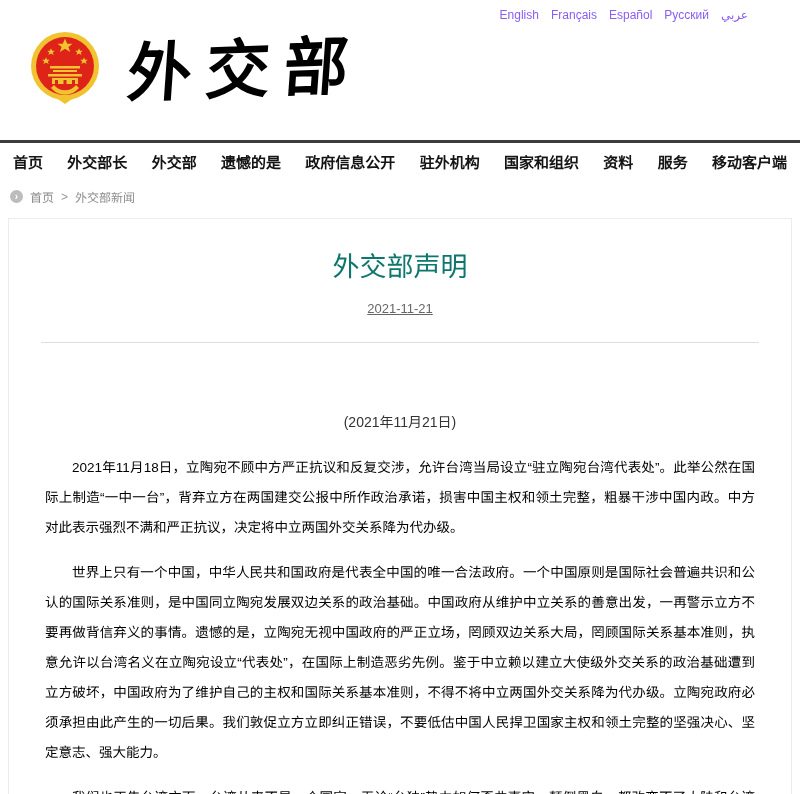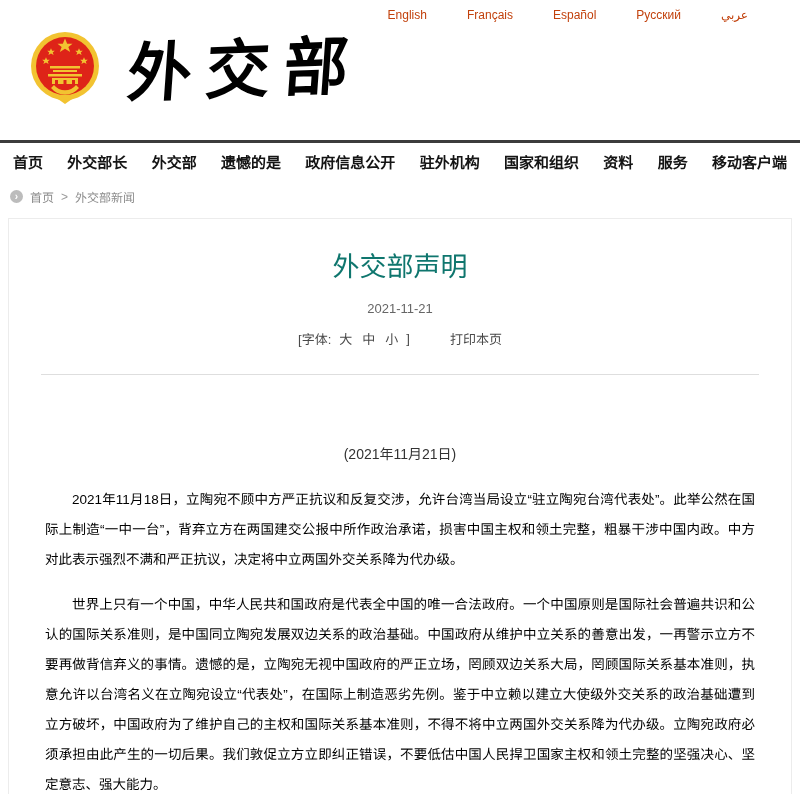--- a/index.html
+++ b/index.html
@@ -2,22 +2,22 @@
 <html lang="zh-CN"><head>
 <meta charset="utf-8">
 <style>
   * { margin:0; padding:0; box-sizing:border-box; }
   html,body { width:800px; height:794px; overflow:hidden; background:#fff;
     font-family:"Liberation Sans", sans-serif; }
   a { text-decoration:none; color:inherit; cursor:pointer; }
 
   
   .topbar { position:relative; height:140px; background:#fff; }
-  .langs { position:absolute; top:8px; right:52px; display:flex; gap:40px;
-    font-size:12px; color:#c2410c; }
+  .langs { position:absolute; top:8px; right:52px; display:flex; gap:12px;
+    font-size:12px; color:#8b5cf6; }
   .langs span { cursor:pointer; }
   .langs .ar { font-weight:normal; }
   .logo-row { position:absolute; left:28px; top:30px; display:flex; align-items:center; }
   .emblem { width:74px; height:76px; }
   .brand { margin-left:26px; font-size:64px; font-weight:900; color:#000;
     letter-spacing:14px; transform:skewX(-6deg) rotate(-2deg);
     font-family:"DejaVu Serif", serif; line-height:1; padding-top:4px; }
 
   
   .nav { border-top:3px solid #3c3c3c; display:flex; justify-content:space-between;
@@ -30,21 +30,21 @@
   .crumb-ico { width:13px; height:13px; border-radius:50%; background:#bcbcbc;
     color:#fff; font-size:10px; line-height:13px; text-align:center;
     font-weight:bold; flex:0 0 auto; }
   .crumb-sep { color:#9a9a9a; }
 
   
   .panel { margin:0 8px; border:1px solid #ececec; border-bottom:none;
     min-height:640px; background:#fff; padding-top:30px; }
   .a-title { text-align:center; font-size:27px; color:#0f766e; font-weight:400;
     line-height:36px; }
-  .a-date { text-align:center; font-size:13px; color:#666; margin-top:16px; }
+  .a-date { text-align:center; font-size:13px; color:#666; margin-top:16px;text-decoration:underline; }
   .a-tools { display:flex; justify-content:center; align-items:center; gap:6px;
     margin-top:13px; font-size:13px; color:#4a4a4a; }
   .a-tools .sz { cursor:pointer; padding:0 2px; }
   .a-tools .print { margin-left:34px; cursor:pointer; }
   .a-divider { border-top:1px solid #dedede; margin:26px 32px 0 32px; }
   .a-subtitle { text-align:center; font-size:14px; color:#333; margin-top:68px; }
   .a-body { margin:22px 36px 0 36px; }
   .a-body p { font-size:13.5px; line-height:30px; color:#000000;
     text-align:justify; text-indent:2em; margin-bottom:15px; }
 </style>
@@ -107,28 +107,20 @@
   <span class="crumb-ico">›</span>
   <a>首页</a>
   <span class="crumb-sep">&gt;</span>
   <a>外交部新闻</a>
 </div>
 
 <div class="panel">
   <div class="a-title">外交部声明</div>
   <div class="a-date">2021-11-21</div>
 
-  <div class="a-tools">
-    <span>[字体:</span>
-    <span class="sz">大</span>
-    <span class="sz">中</span>
-    <span class="sz">小</span>
-    <span>]</span>
-    <span class="print">打印本页</span>
-  </div>
 
   <div class="a-divider"></div>
 
   <div class="a-subtitle">(2021年11月21日)</div>
 
   <div class="a-body">
     <p>2021年11月18日，立陶宛不顾中方严正抗议和反复交涉，允许台湾当局设立“驻立陶宛台湾代表处”。此举公然在国际上制造“一中一台”，背弃立方在两国建交公报中所作政治承诺，损害中国主权和领土完整，粗暴干涉中国内政。中方对此表示强烈不满和严正抗议，决定将中立两国外交关系降为代办级。</p>
     <p>世界上只有一个中国，中华人民共和国政府是代表全中国的唯一合法政府。一个中国原则是国际社会普遍共识和公认的国际关系准则，是中国同立陶宛发展双边关系的政治基础。中国政府从维护中立关系的善意出发，一再警示立方不要再做背信弃义的事情。遗憾的是，立陶宛无视中国政府的严正立场，罔顾双边关系大局，罔顾国际关系基本准则，执意允许以台湾名义在立陶宛设立“代表处”，在国际上制造恶劣先例。鉴于中立赖以建立大使级外交关系的政治基础遭到立方破坏，中国政府为了维护自己的主权和国际关系基本准则，不得不将中立两国外交关系降为代办级。立陶宛政府必须承担由此产生的一切后果。我们敦促立方立即纠正错误，不要低估中国人民捍卫国家主权和领土完整的坚强决心、坚定意志、强大能力。</p>
     <p>我们也正告台湾方面，台湾从来不是一个国家。无论“台独”势力如何歪曲事实、颠倒黑白，都改变不了大陆和台湾同属一个中国的历史事实。企图挟洋自重，搞政治操弄，最终必将是死路一条。</p>
   </div>

